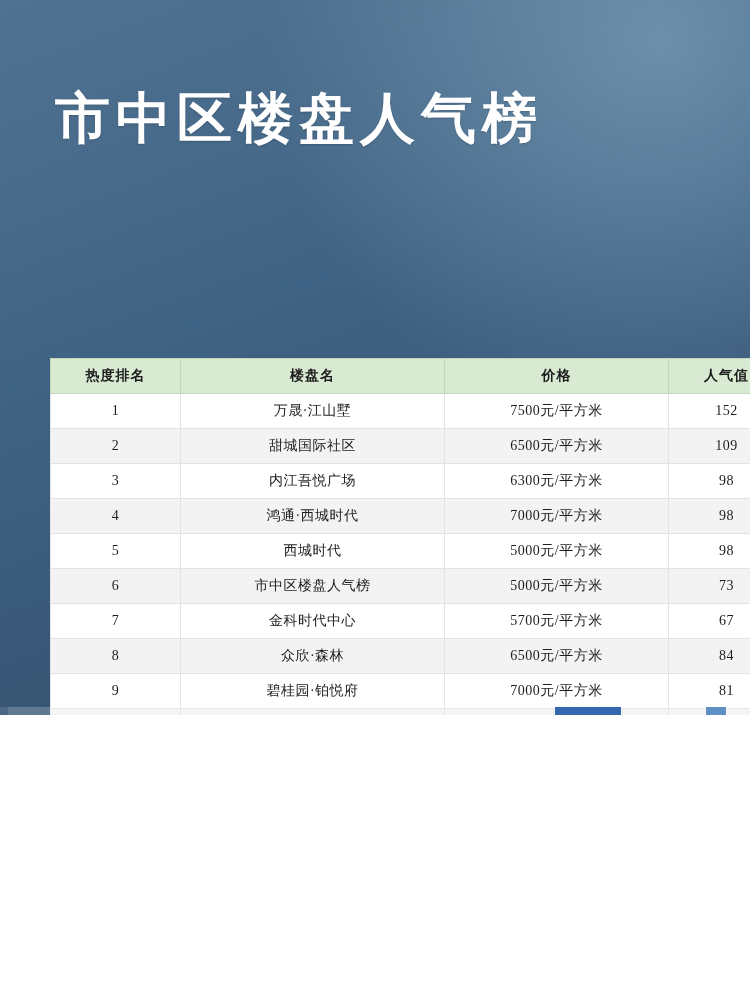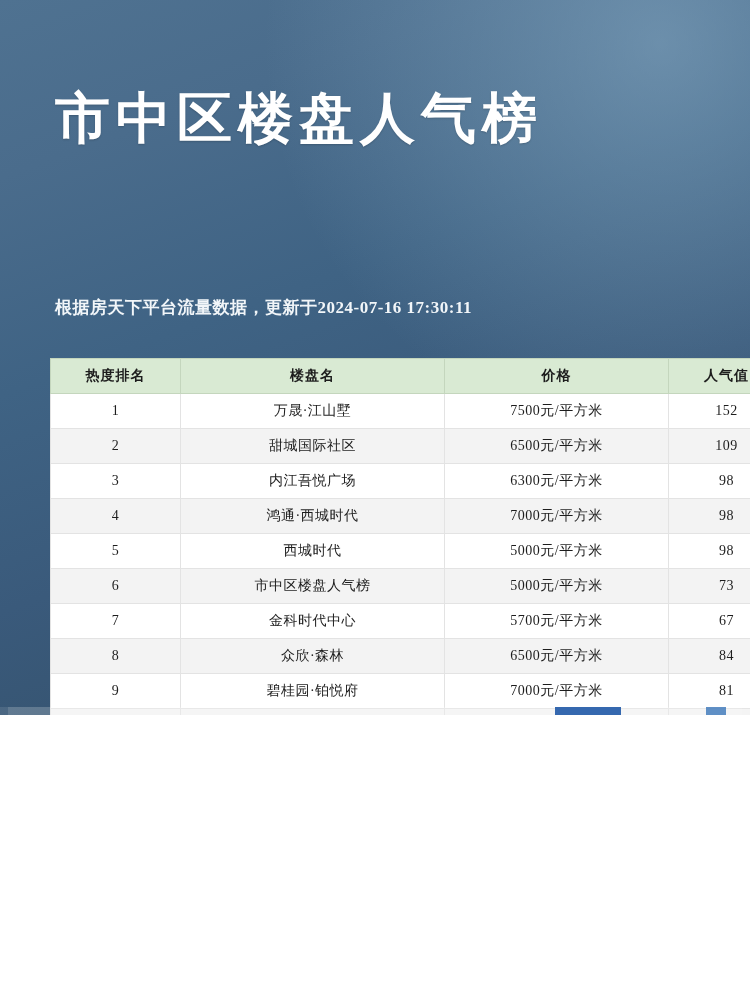--- a/index.html
+++ b/index.html
@@ -136,21 +136,20 @@
     width: 750px;
     height: 285px;
     background: #ffffff;
   }
 </style>
 </head>
 <body>
 
 <div class="poster">
   <div class="title">市中区楼盘人气榜</div>
-  <div class="meta">根据房天下平台流量数据，更新于2024-07-16 17:30:11</div>
 
   <div class="table-wrap">
     <table class="rank">
       <colgroup>
         <col class="col-rank">
         <col class="col-name">
         <col class="col-price">
         <col class="col-pop">
       </colgroup>
       <thead>

